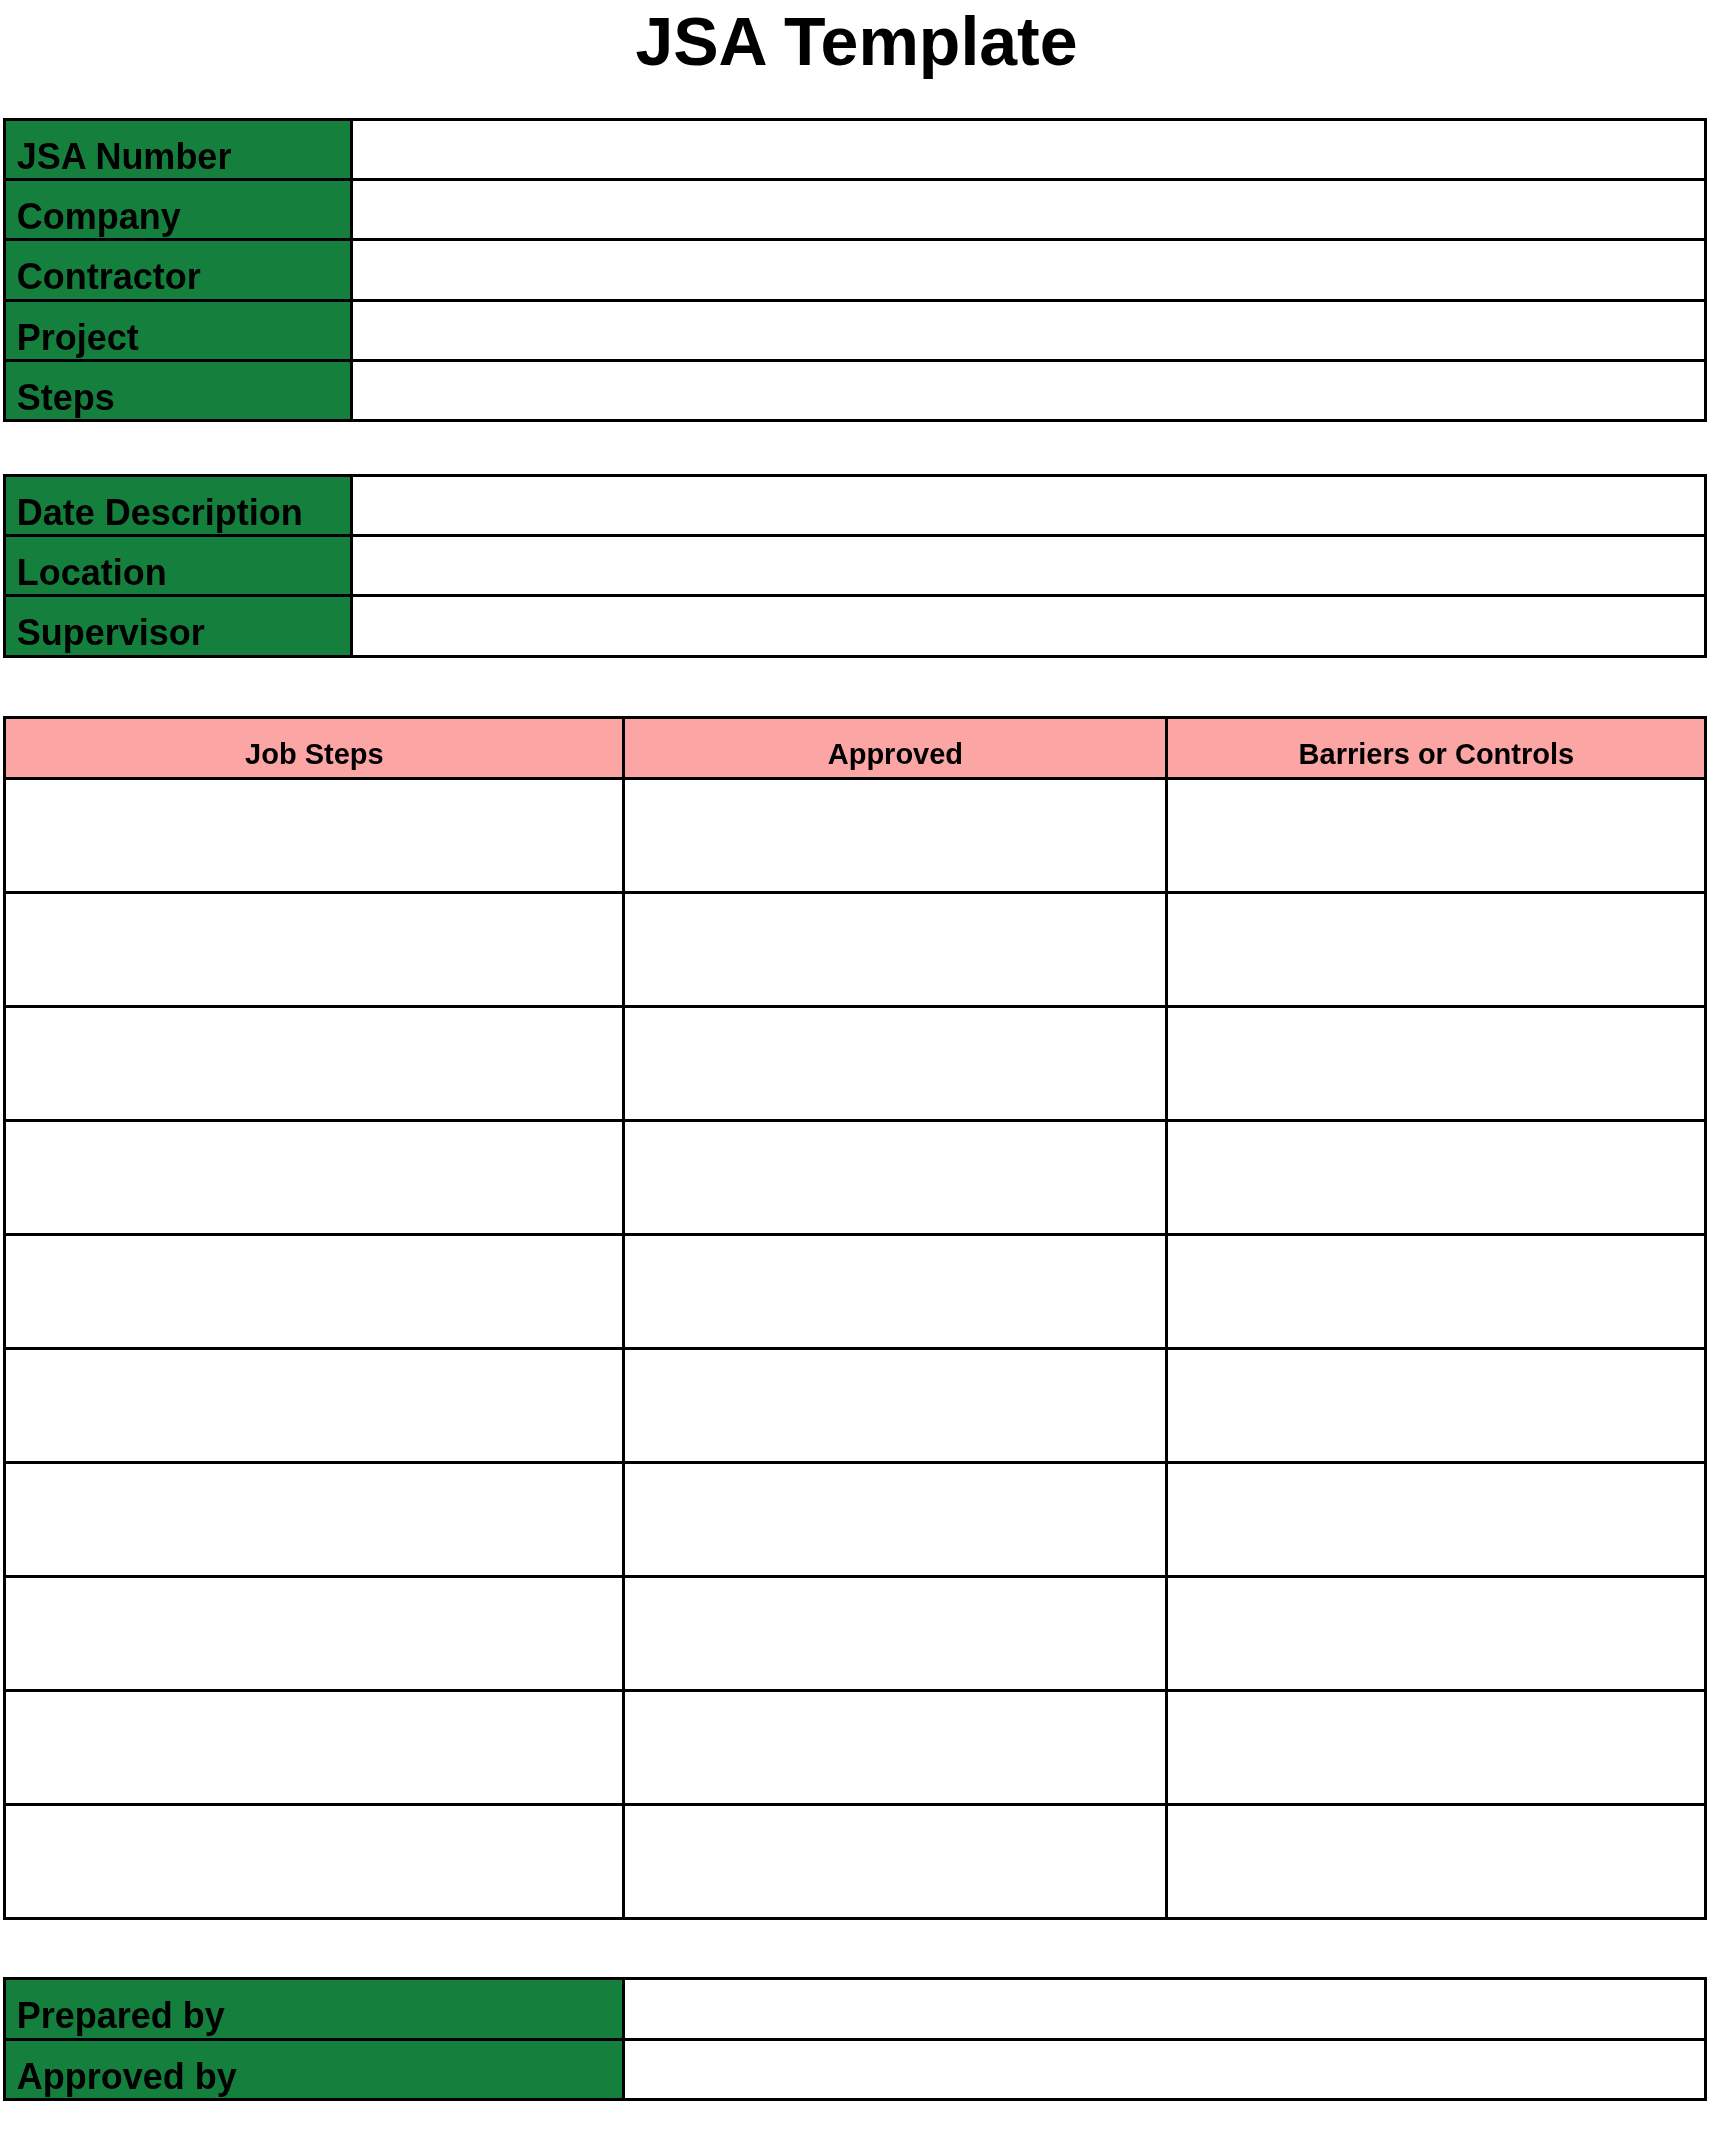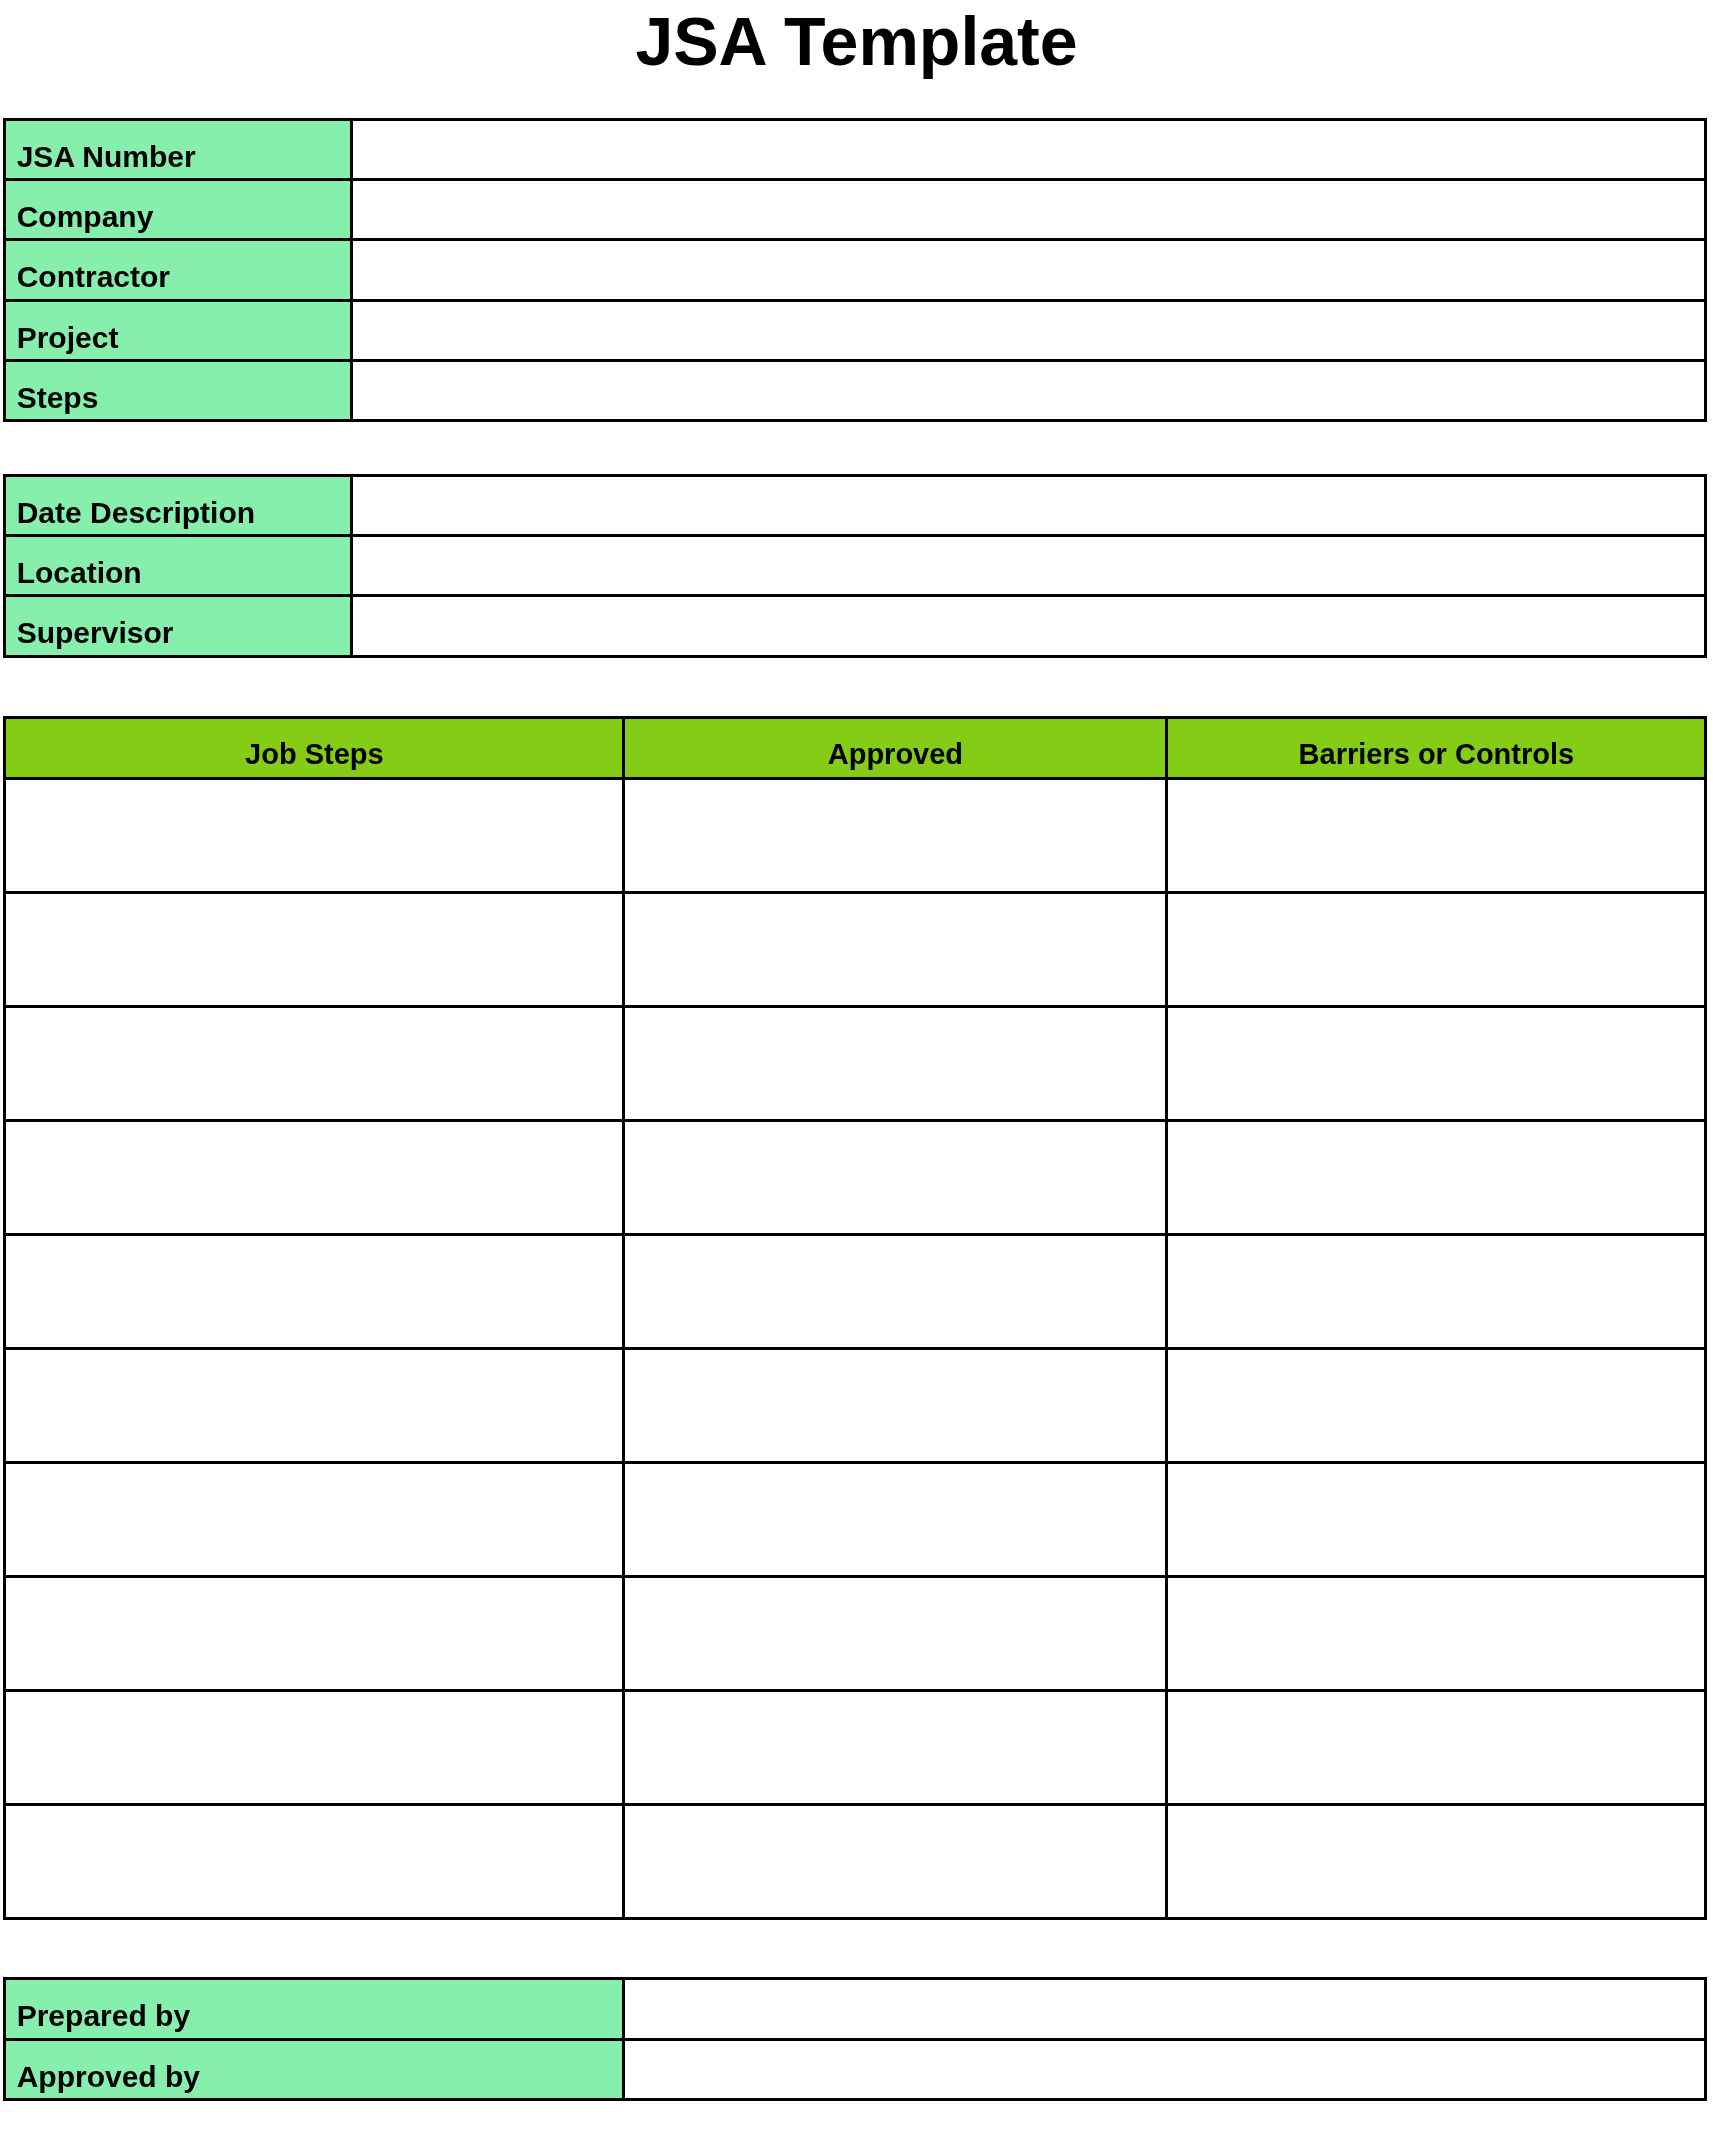--- a/index.html
+++ b/index.html
@@ -35,36 +35,36 @@
     width: 1704px;
     margin-left: 3.4px;
   }
   td, th {
     border: 3.4px solid #000000;
     vertical-align: bottom;
     overflow: hidden;
   }
   
   .label-cell {
-    background: #86efac;
+    background: #15803d;
     font-weight: bold;
-    font-size: 30px;
+    font-size: 36px;
     line-height: 33px;
     text-align: left;
     padding: 0 5.2px 5.2px 10.3px;
   }
   .value-cell {
     background: #ffffff;
     font-size: 28px;
     padding: 0 5.2px 5.2px 10.3px;
   }
   .short-row td { height: 52px; }
   
   .job-table th {
-    background: #84cc16;
+    background: #fca5a5;
     font-weight: bold;
     font-size: 29px;
     line-height: 33px;
     text-align: center;
     height: 52px;
     padding: 0 5.2px 6.9px 5.2px;
     vertical-align: bottom;
   }
   .job-table .job-row td { height: 109px; background: #ffffff; }
   .gap-a { height: 36px; }

